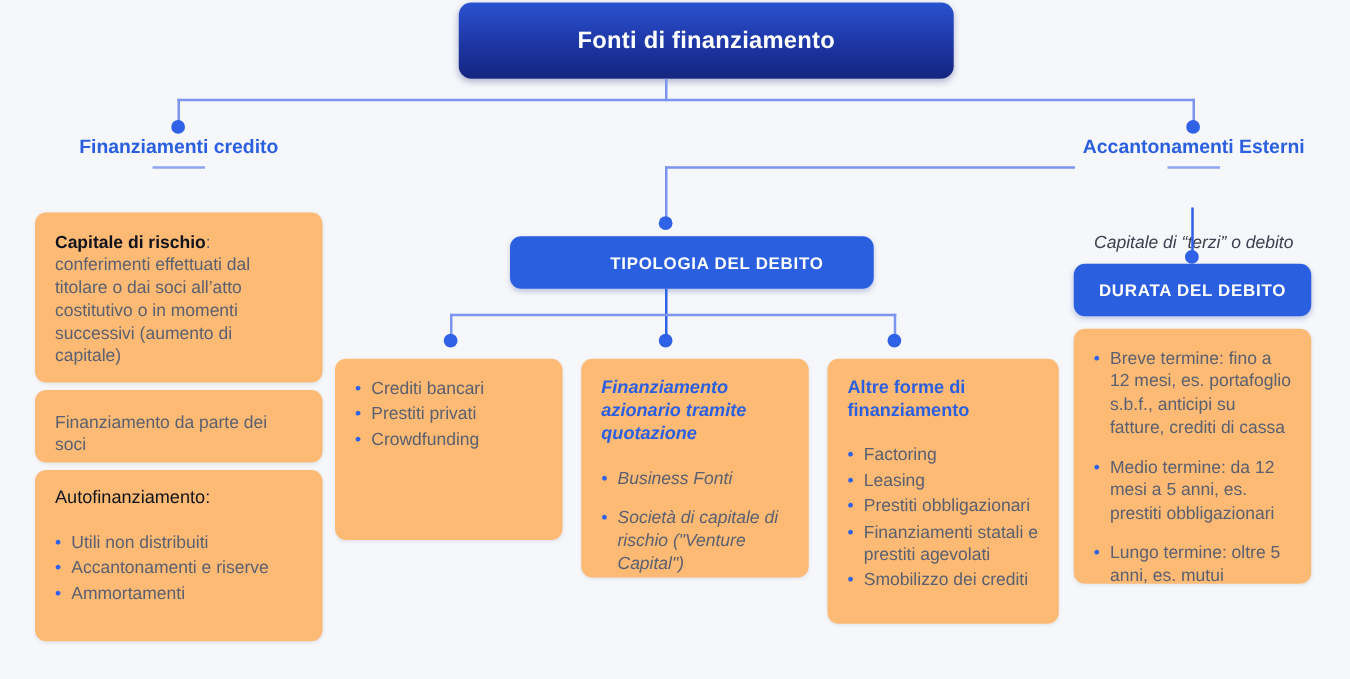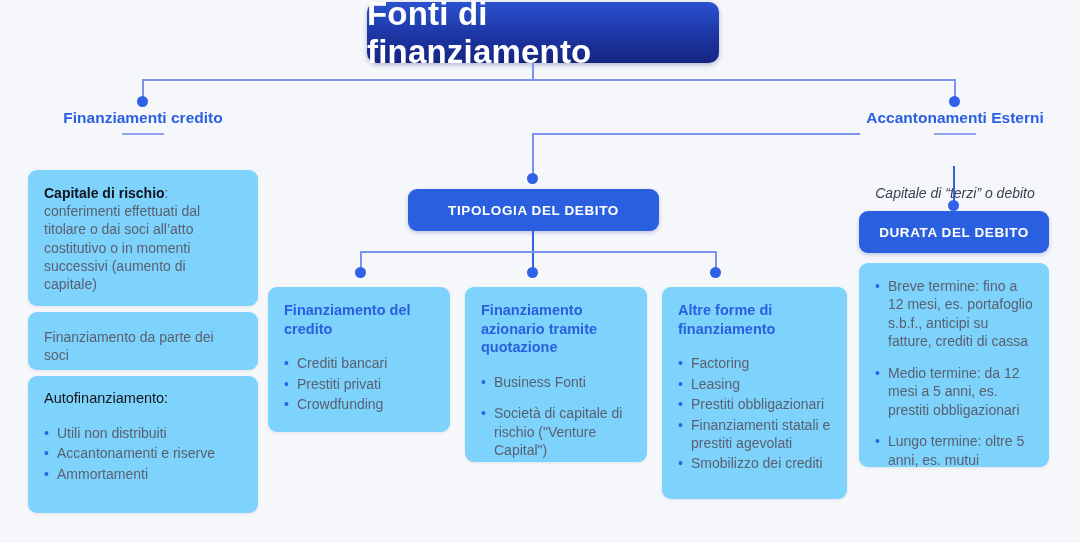--- a/index.html
+++ b/index.html
@@ -23,32 +23,32 @@
   .title-box{
     position:absolute;
     display:flex;align-items:center;justify-content:center;
     background:linear-gradient(180deg,#2a52cf 0%,#1d36a4 55%,#15257f 100%);
     border-radius:10px;
     box-shadow:0 2px 5px rgba(20,35,110,.30);
     color:#ffffff;
     font-weight:bold;
     letter-spacing:.2px;
   }
-  #title{left:367px;top:2px;width:352px;height:61px;font-size:33px;}
+  #title{left:367px;top:2px;width:396px;height:61px;font-size:19px;}
 
   
   .pill{
     position:absolute;
     display:flex;align-items:center;justify-content:center;
     background:#2a5fe0;
     border-radius:9px;
     color:#fff;font-weight:bold;font-size:13.5px;letter-spacing:.6px;
     box-shadow:0 2px 4px rgba(30,60,160,.25);
   }
-  #pill-tipologia{left:408px;top:189px;width:251px;height:42px;}
+  #pill-tipologia{left:408px;top:189px;width:251px;height:42px;padding-left:40px;}
   #pill-durata{left:859px;top:211px;width:190px;height:42px;}
 
   
   .branch-head{
     position:absolute;text-align:center;
     color:#2a5fe0;font-size:15.5px;font-weight:bold;
     white-space:nowrap;
   }
   .branch-sub{
     position:absolute;text-align:center;
@@ -56,21 +56,21 @@
     white-space:nowrap;
   }
   #bh-left{left:43px;top:109px;width:200px;}
   #bs-left{left:43px;top:141px;width:200px;}
   #bh-right{left:855px;top:109px;width:200px;}
   #bs-right{left:855px;top:141px;width:200px;margin-top:44px;}
 
   
   .card{
     position:absolute;
-    background:#7dd3fc;
+    background:#fdba74;
     border-radius:9px;
     box-shadow:0 1px 3px rgba(40,55,110,.10);
     box-sizing:border-box;
     padding:14px 16px 14px 16px;
   }
   .card .chead{
     color:#2a5fe0;font-size:14.5px;font-weight:bold;line-height:1.28;
     margin:0 0 16px 0;
   }
   .card .ctext{
@@ -87,21 +87,21 @@
   }
   ul.blist li .bul{
     position:absolute;left:0;top:0;color:#2f62e6;font-size:14px;line-height:1.32;
   }
   ul.blist.spaced li{margin-bottom:13px;}
 
   #c-rischio{left:28px;top:170px;width:230px;height:136px;}
   #c-soci{left:28px;top:312px;width:230px;height:58px;padding-top:16px;}
   #c-auto{left:28px;top:376px;width:230px;height:137px;}
   #c-credito{left:268px;top:287px;width:182px;height:145px;}
-  #c-azionario{left:465px;top:287px;width:182px;height:175px;}
+  #c-azionario{left:465px;top:287px;width:182px;height:175px;font-style:italic;}
   #c-altre{left:662px;top:287px;width:185px;height:212px;}
   #c-durata{left:859px;top:263px;width:190px;height:204px;}
 </style>
 </head>
 <body>
 
 <div id="stage">
 
   <div class="title-box" id="title">Fonti di finanziamento</div>
 
@@ -149,21 +149,20 @@
   <div class="card" id="c-auto">
     <p class="clabel">Autofinanziamento:</p>
     <ul class="blist">
       <li><span class="bul">•</span><span>Utili non distribuiti</span></li>
       <li><span class="bul">•</span><span>Accantonamenti e riserve</span></li>
       <li><span class="bul">•</span><span>Ammortamenti</span></li>
     </ul>
   </div>
 
   <div class="card" id="c-credito">
-    <p class="chead">Finanziamento del credito</p>
     <ul class="blist">
       <li><span class="bul">•</span><span>Crediti bancari</span></li>
       <li><span class="bul">•</span><span>Prestiti privati</span></li>
       <li><span class="bul">•</span><span>Crowdfunding</span></li>
     </ul>
   </div>
 
   <div class="card" id="c-azionario">
     <p class="chead">Finanziamento azionario tramite quotazione</p>
     <ul class="blist spaced">

